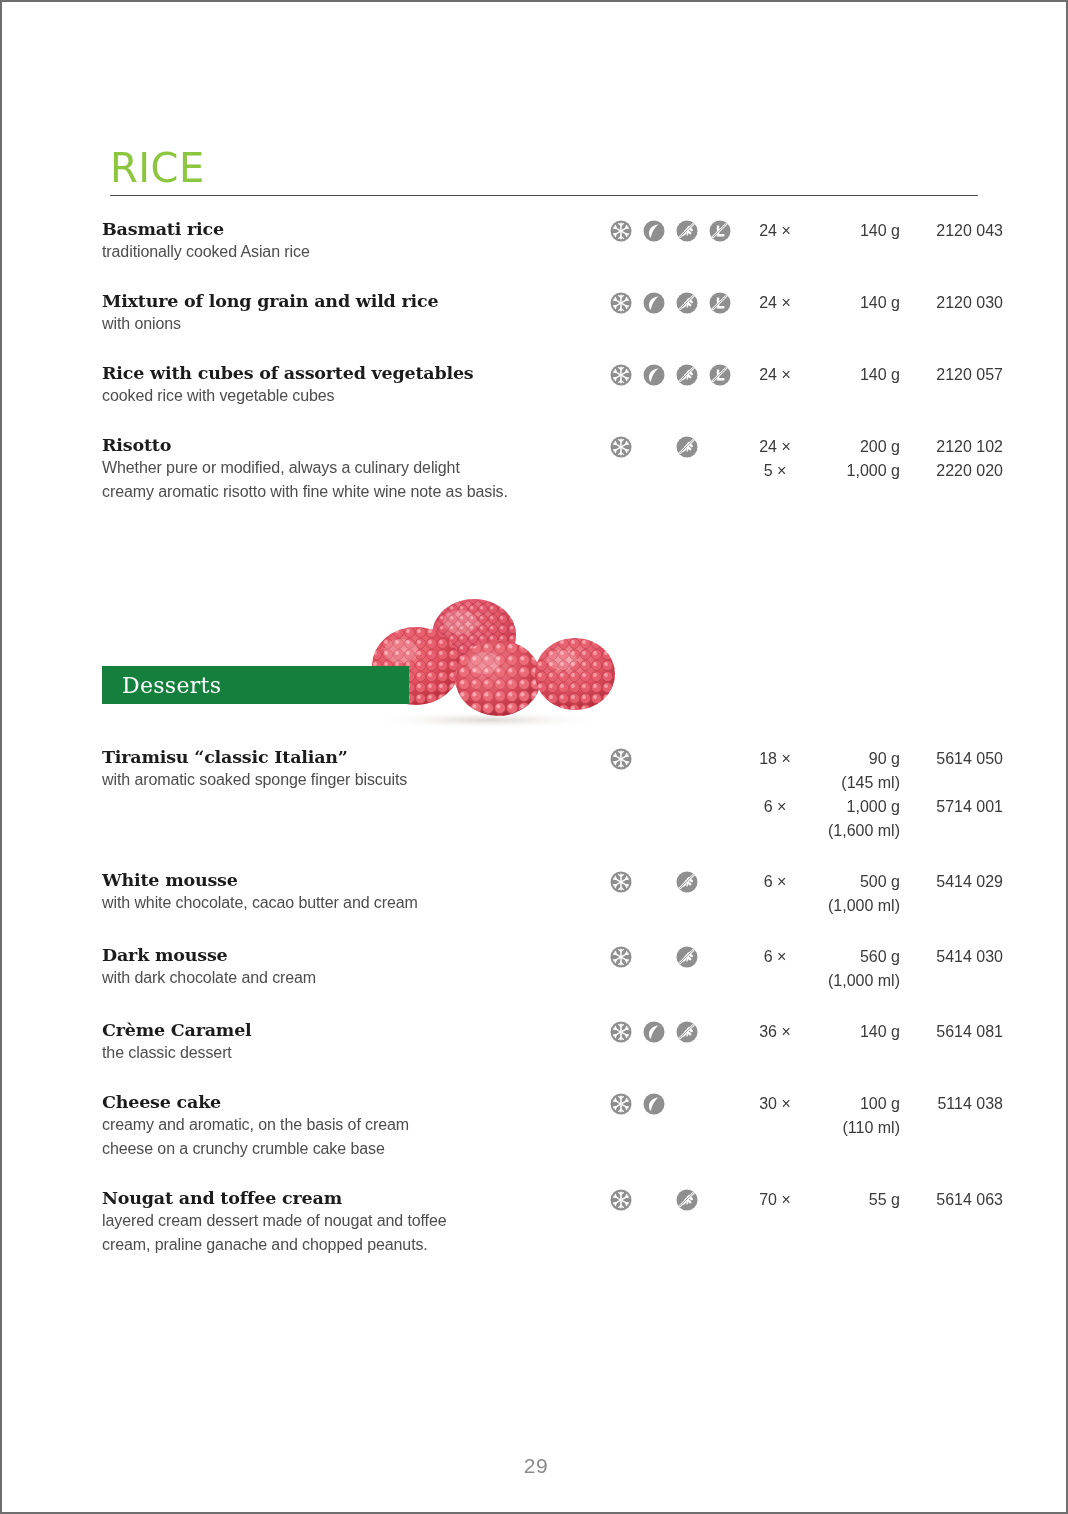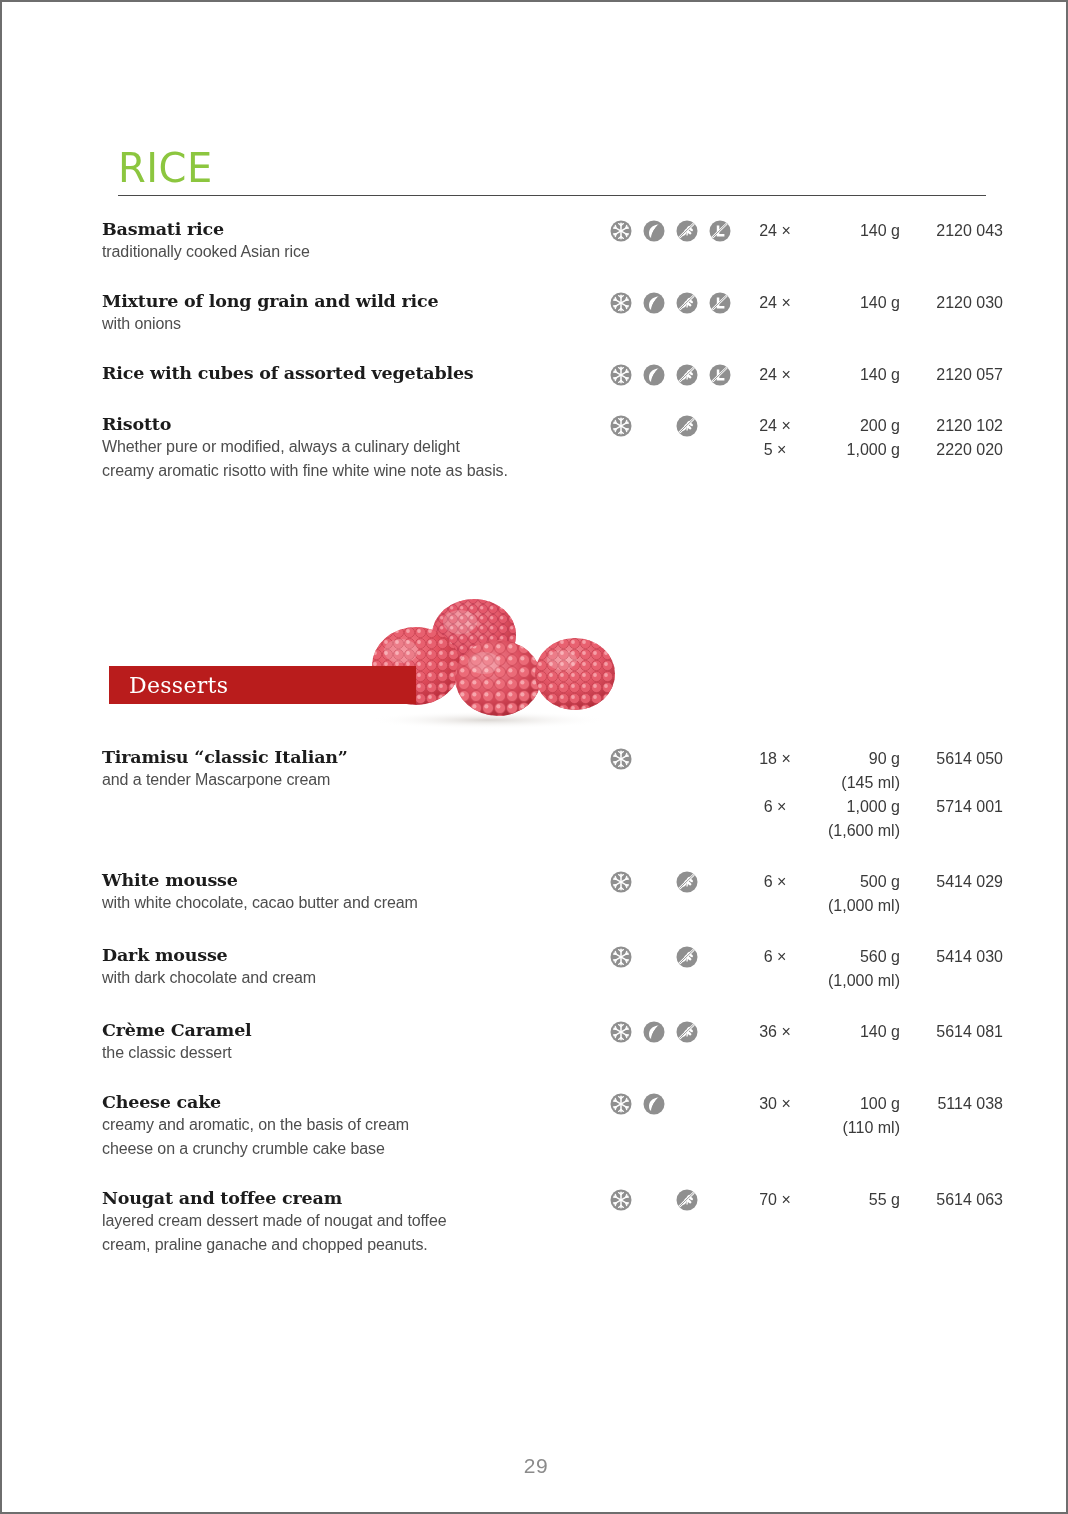--- a/index.html
+++ b/index.html
@@ -24,21 +24,21 @@
     position: absolute;
     left: 100px;
     top: 0;
     width: 868px;
     height: 100%;
   }
 
   
   .section-head {
     position: absolute;
-    left: 16px;
+    left: 8px;
     top: 143px;
     width: 868px;
   }
   .section-title {
     font-family: "DejaVu Sans", sans-serif;
     font-size: 40px;
     font-weight: 400;
     letter-spacing: 0.5px;
     color: #8cc63f;
     line-height: 46px;
@@ -144,25 +144,25 @@
   
   .banner-wrap {
     position: absolute;
     left: 0;
     top: 592px;
     width: 868px;
     height: 136px;
   }
   .banner-bar {
     position: absolute;
-    left: 7px;
+    left: 0;
     top: 72px;
     width: 307px;
     height: 38px;
-    background: #b91c1c;
+    background: #15803d;
     display: flex;
     align-items: center;
   }
   .banner-label {
     font-family: "DejaVu Serif", serif;
     font-size: 22px;
     font-weight: 400;
     color: #ffffff;
     padding-left: 20px;
     letter-spacing: 0.3px;
@@ -339,20 +339,21 @@
                 <div class="col-weight">140 g</div>
                 <div class="col-art">2120 030</div>
               </div>
             </div>
           </div>
         </div>
         <div class="item" style="margin-top: 26px;">
           <div class="item-main">
             <div class="names">
               <div class="item-name">Rice with cubes of assorted vegetables</div>
+              <div class="item-desc">cooked rice with vegetable cubes</div>
             </div>
             <div class="icons">
               <div class="icon-slot">
                 <svg viewBox="0 0 22 22" width="22" height="22" xmlns="http://www.w3.org/2000/svg">
       <circle cx="11" cy="11" r="10.5" fill="#8f8f8f"></circle>
       <g stroke="#ffffff" stroke-width="1.5" stroke-linecap="round">
         <line x1="11" y1="3.2" x2="11" y2="18.8"></line>
         <line x1="4.25" y1="7.1" x2="17.75" y2="14.9"></line>
         <line x1="4.25" y1="14.9" x2="17.75" y2="7.1"></line>
       </g>
@@ -538,21 +539,21 @@
       <div class="banner-bar">
         <span class="banner-label">Desserts</span>
       </div>
     </div>
 
     <div class="list list-desserts">
         <div class="item">
           <div class="item-main">
             <div class="names">
               <div class="item-name">Tiramisu “classic Italian”</div>
-              <div class="item-desc">and a tender Mascarpone cream</div>
+              <div class="item-desc">with aromatic soaked sponge finger biscuits</div>
             </div>
             <div class="icons">
               <div class="icon-slot">
                 <svg viewBox="0 0 22 22" width="22" height="22" xmlns="http://www.w3.org/2000/svg">
       <circle cx="11" cy="11" r="10.5" fill="#8f8f8f"></circle>
       <g stroke="#ffffff" stroke-width="1.5" stroke-linecap="round">
         <line x1="11" y1="3.2" x2="11" y2="18.8"></line>
         <line x1="4.25" y1="7.1" x2="17.75" y2="14.9"></line>
         <line x1="4.25" y1="14.9" x2="17.75" y2="7.1"></line>
       </g>

